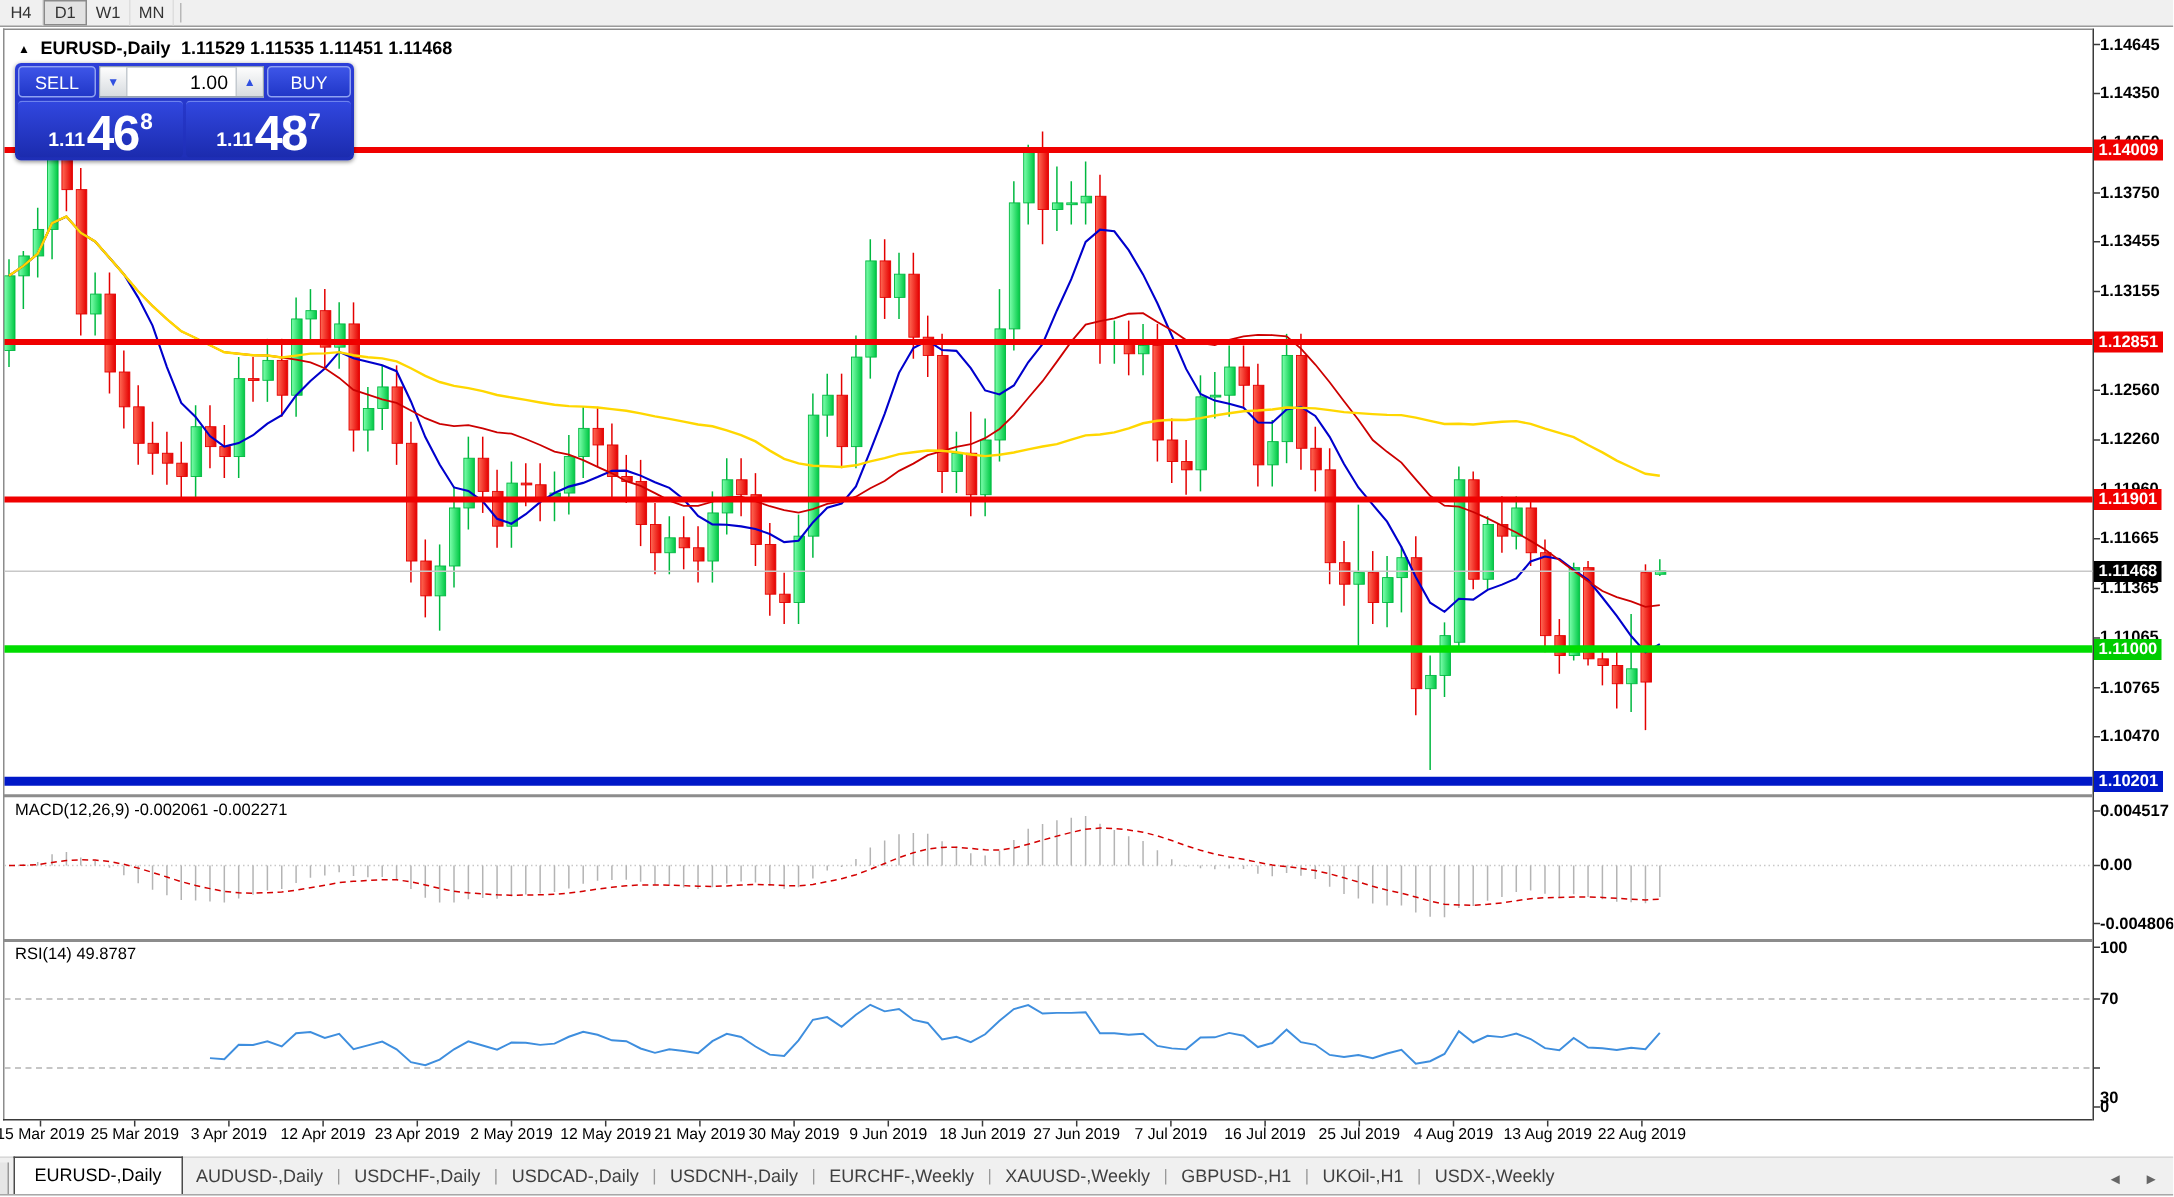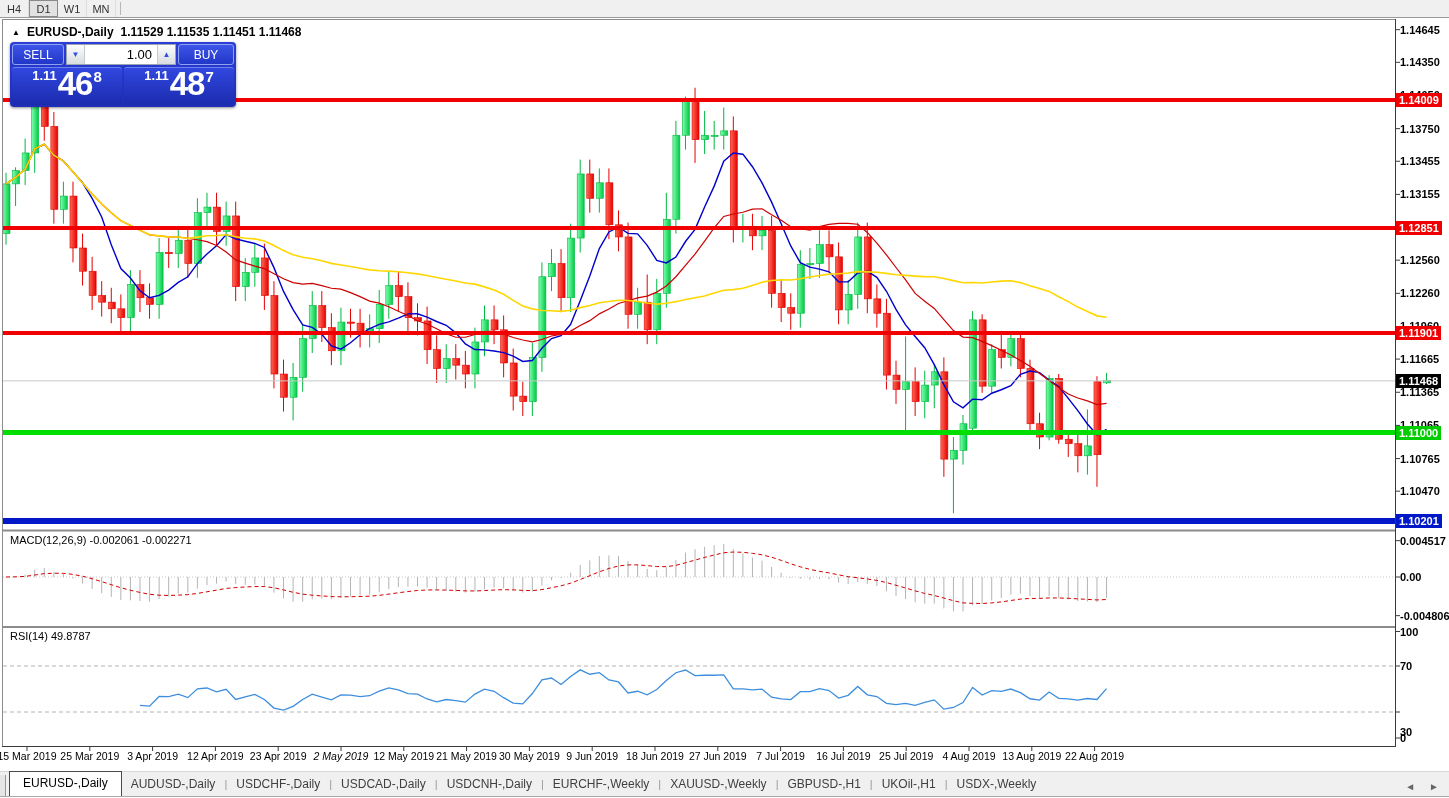--- a/index.html
+++ b/index.html
@@ -30,21 +30,21 @@
   .btn-buy{flex:0 0 56px;}
   .vol-wrap{flex:1;display:flex;background:#fff;border:1px solid #98A4B0;box-sizing:border-box;}
   .spin{width:17px;background:linear-gradient(#FDFDFD,#D8DCE0);color:#3050E0;font-size:8px;
         display:flex;align-items:center;justify-content:center;cursor:pointer;}
   .spin-dn{border-right:1px solid #C4CAD0;}
   .spin-up{border-left:1px solid #C4CAD0;}
   .vol-value{flex:1;font-size:13px;color:#000;display:flex;align-items:center;
              justify-content:flex-end;padding-right:5px;}
   .w-row2{display:flex;gap:2px;margin-top:2px;height:38px;}
   .tile{flex:1;background:linear-gradient(#3147DF,#1B2BAE);border-radius:3px;
-        border-top:1px solid #6D83EE;color:#fff;display:flex;align-items:flex-start;
+        border-top:1px solid #6D83EE;color:#fff;display:flex;align-items:flex-end;
         justify-content:center;padding-bottom:1px;cursor:pointer;}
   .tile .small{font-size:13px;font-weight:bold;margin:0 1px 4px 0;}
   .tile .big{font-size:33px;font-weight:bold;line-height:31px;letter-spacing:-1px;}
   .tile .sup{font-size:15px;font-weight:bold;margin:0 0 14px 1px;}
   
   .ylab{position:absolute;left:1400px;font-size:11px;font-weight:bold;color:#000;
         transform:translateY(-50%);z-index:5;white-space:nowrap;}
   .badge{position:absolute;left:1396px;font-size:11px;font-weight:bold;color:#fff;
          padding:0 3px;height:14px;line-height:14px;transform:translateY(-50%);z-index:6;white-space:nowrap;}
   .ind-label{position:absolute;left:10px;font-size:11px;color:#000;z-index:5;white-space:nowrap;}
@@ -574,21 +574,21 @@
       <div class="badge" style="top: 380.867px; background: rgb(0, 0, 0);">1.11468</div>
       <div class="badge" style="top: 432.596px; background: rgb(0, 204, 0);">1.11000</div>
       <div class="badge" style="top: 520.913px; background: rgb(0, 24, 200);">1.10201</div>
     </div>
   <div id="xaxis">
       <div class="xlab" style="left: 27px;">15 Mar 2019</div>
       <div class="xlab" style="left: 89.8px;">25 Mar 2019</div>
       <div class="xlab" style="left: 152.6px;">3 Apr 2019</div>
       <div class="xlab" style="left: 215.4px;">12 Apr 2019</div>
       <div class="xlab" style="left: 278.2px;">23 Apr 2019</div>
-      <div class="xlab" style="left: 341px; font-style: italic;">2 May 2019</div>
+      <div class="xlab" style="left: 341px;">2 May 2019</div>
       <div class="xlab" style="left: 403.8px;">12 May 2019</div>
       <div class="xlab" style="left: 466.6px;">21 May 2019</div>
       <div class="xlab" style="left: 529.4px;">30 May 2019</div>
       <div class="xlab" style="left: 592.2px;">9 Jun 2019</div>
       <div class="xlab" style="left: 655px;">18 Jun 2019</div>
       <div class="xlab" style="left: 717.8px;">27 Jun 2019</div>
       <div class="xlab" style="left: 780.6px;">7 Jul 2019</div>
       <div class="xlab" style="left: 843.4px;">16 Jul 2019</div>
       <div class="xlab" style="left: 906.2px;">25 Jul 2019</div>
       <div class="xlab" style="left: 969px;">4 Aug 2019</div>

